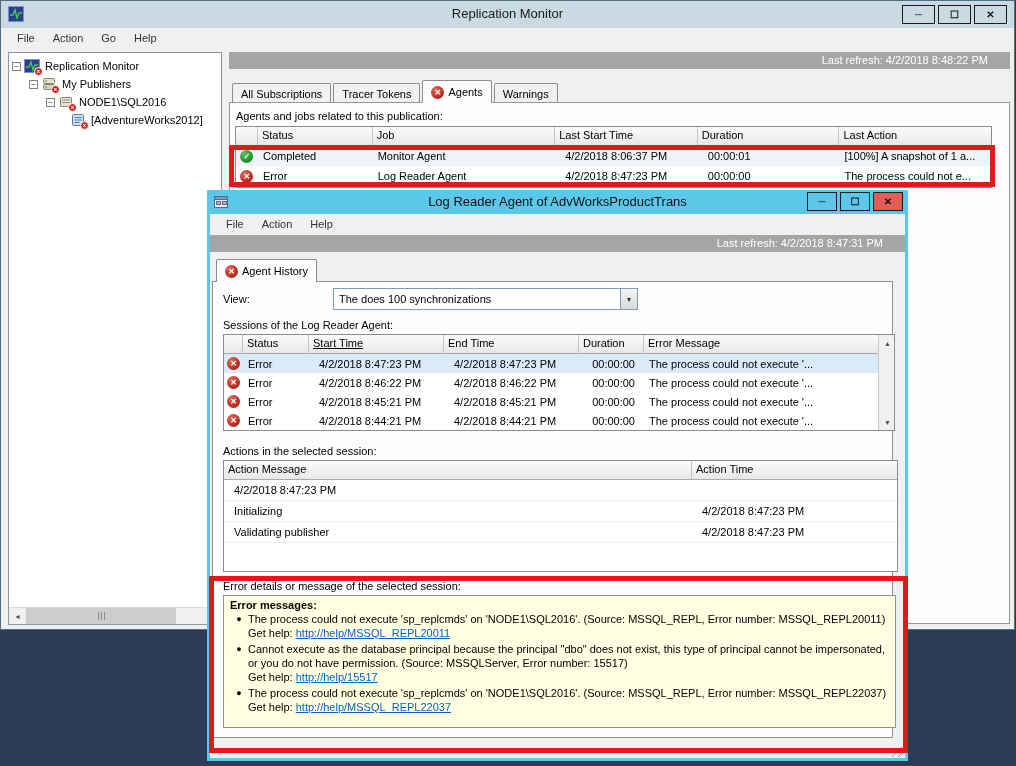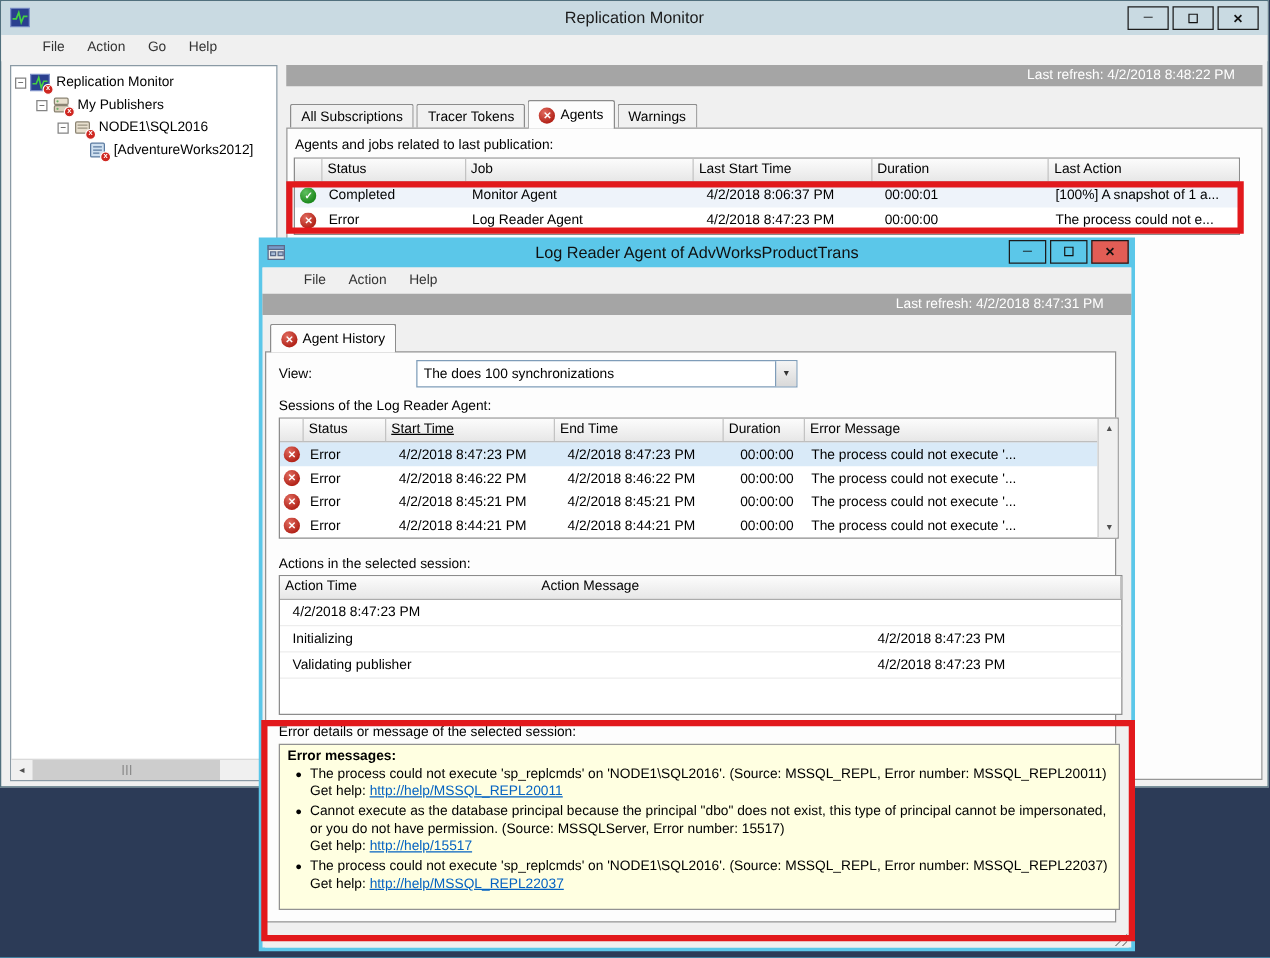--- a/index.html
+++ b/index.html
@@ -6,21 +6,21 @@
   html,body { margin:0; padding:0; }
   body {
     width:1016px; height:766px; position:relative; overflow:hidden;
     background:#2c3b57;
     font-family:"Liberation Sans", sans-serif; font-size:11px; color:#000;
   }
   
   .titlebtns { display:flex; gap:3px; position:absolute; top:4px; right:7px; }
   .tbtn { width:33px; height:19px; border:1px solid #1c1c1c; display:flex;
           align-items:center; justify-content:center; font-size:10px; font-weight:bold; color:#111; cursor:pointer; }
-  .menubar { display:flex; align-items:flex-end; height:21px; background:#f0f0f0; padding-left:24px; }
+  .menubar { display:flex; align-items:flex-end; height:21px; background:#f0f0f0; padding-left:7px; }
   .menu-item { padding:0 9px; height:21px; line-height:21px; color:#333; cursor:default; }
   .refreshbar { height:17px; background:#a5a5a5; color:#fff; text-align:right;
                 padding-right:22px; line-height:17px; font-size:11px; }
   
   #main-window { position:absolute; left:0; top:0; width:1015px; height:630px;
                  background:#f0f0f0; border:1px solid #51707e; }
   #main-titlebar { height:27px; background:#c9dae2; position:relative; }
   #main-title { position:absolute; left:0; right:0; top:5px; text-align:center;
                 font-size:13px; color:#1a1a1a; }
   #main-appicon { position:absolute; left:7px; top:5px; }
@@ -204,21 +204,21 @@
       </div>
       <div class="tab active">
         <span class="circle-ic ic-error">✕</span>
         <span>Agents</span>
       </div>
       <div class="tab">
         <span>Warnings</span>
       </div>
     </div>
     <div id="main-content">
-      <div class="section-label">Agents and jobs related to last publication:</div>
+      <div class="section-label">Agents and jobs related to this publication:</div>
       <div class="grid" style="left:5px; top:23px; width:757px; height:62px;">
         <div class="grid-head">
           <span class="gh" style="width:22px;"></span>
           <span class="gh" style="width:115px;">Status</span>
           <span class="gh" style="width:183px;">Job</span>
           <span class="gh" style="width:143px;">Last Start Time</span>
           <span class="gh" style="width:142px;">Duration</span>
           <span class="gh" style="width:152px; border-right:none;">Last Action</span>
         </div>
         <div class="grow row-tint" style="height:20px;">
@@ -338,22 +338,22 @@
         <div id="sess-vscroll">
           <span class="scroll-arrow">▲</span>
           <span class="scroll-arrow">▼</span>
         </div>
       </div>
 
       <span class="plabel" style="left:10px; top:163px;">Actions in the selected session:</span>
 
       <div class="grid" style="left:10px; top:178px; width:675px; height:112px;">
         <div class="grid-head">
+          <span class="gh" style="width:468px;">Action Message</span>
           <span class="gh" style="width:205px; border-right:none;">Action Time</span>
-          <span class="gh" style="width:468px;">Action Message</span>
         </div>
         <div class="grow" style="height:21px; border-bottom:1px solid #ededed;">
           <span class="gc" style="width:205px; padding-left:10px;">4/2/2018 8:47:23 PM</span>
         </div>
         <div class="grow" style="height:21px; border-bottom:1px solid #ededed;">
           <span class="gc" style="width:468px; padding-left:10px;">Initializing</span>
           <span class="gc" style="width:205px; padding-left:10px;">4/2/2018 8:47:23 PM</span>
         </div>
         <div class="grow" style="height:21px; border-bottom:1px solid #ededed;">
           <span class="gc" style="width:468px; padding-left:10px;">Validating publisher</span>

